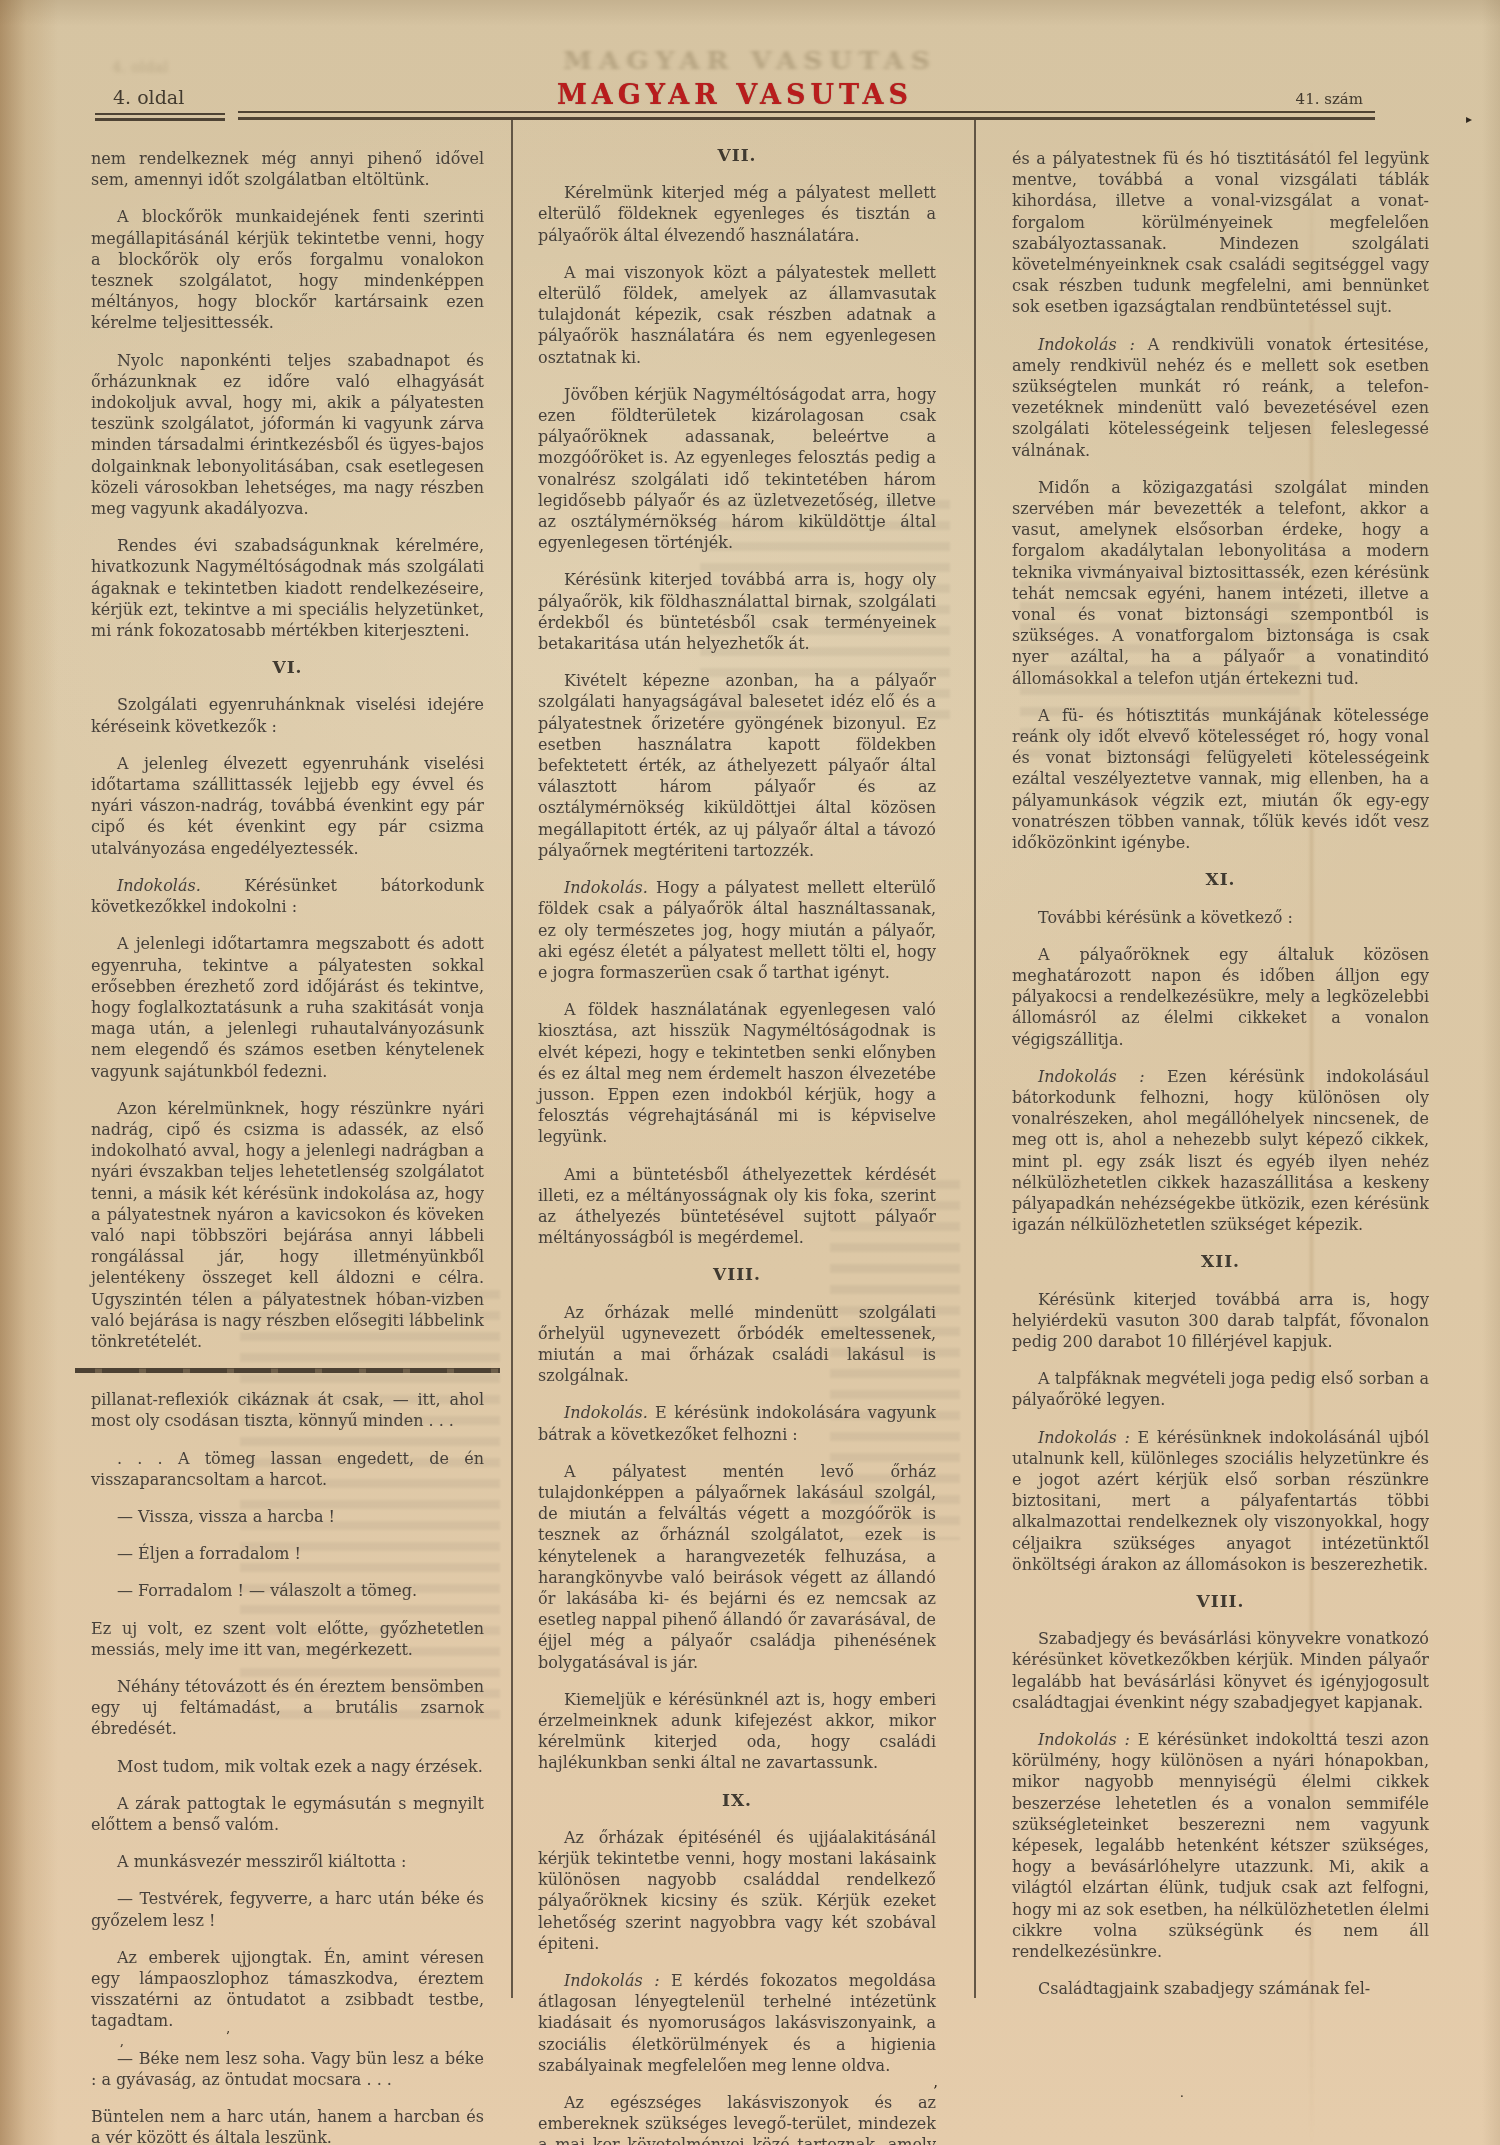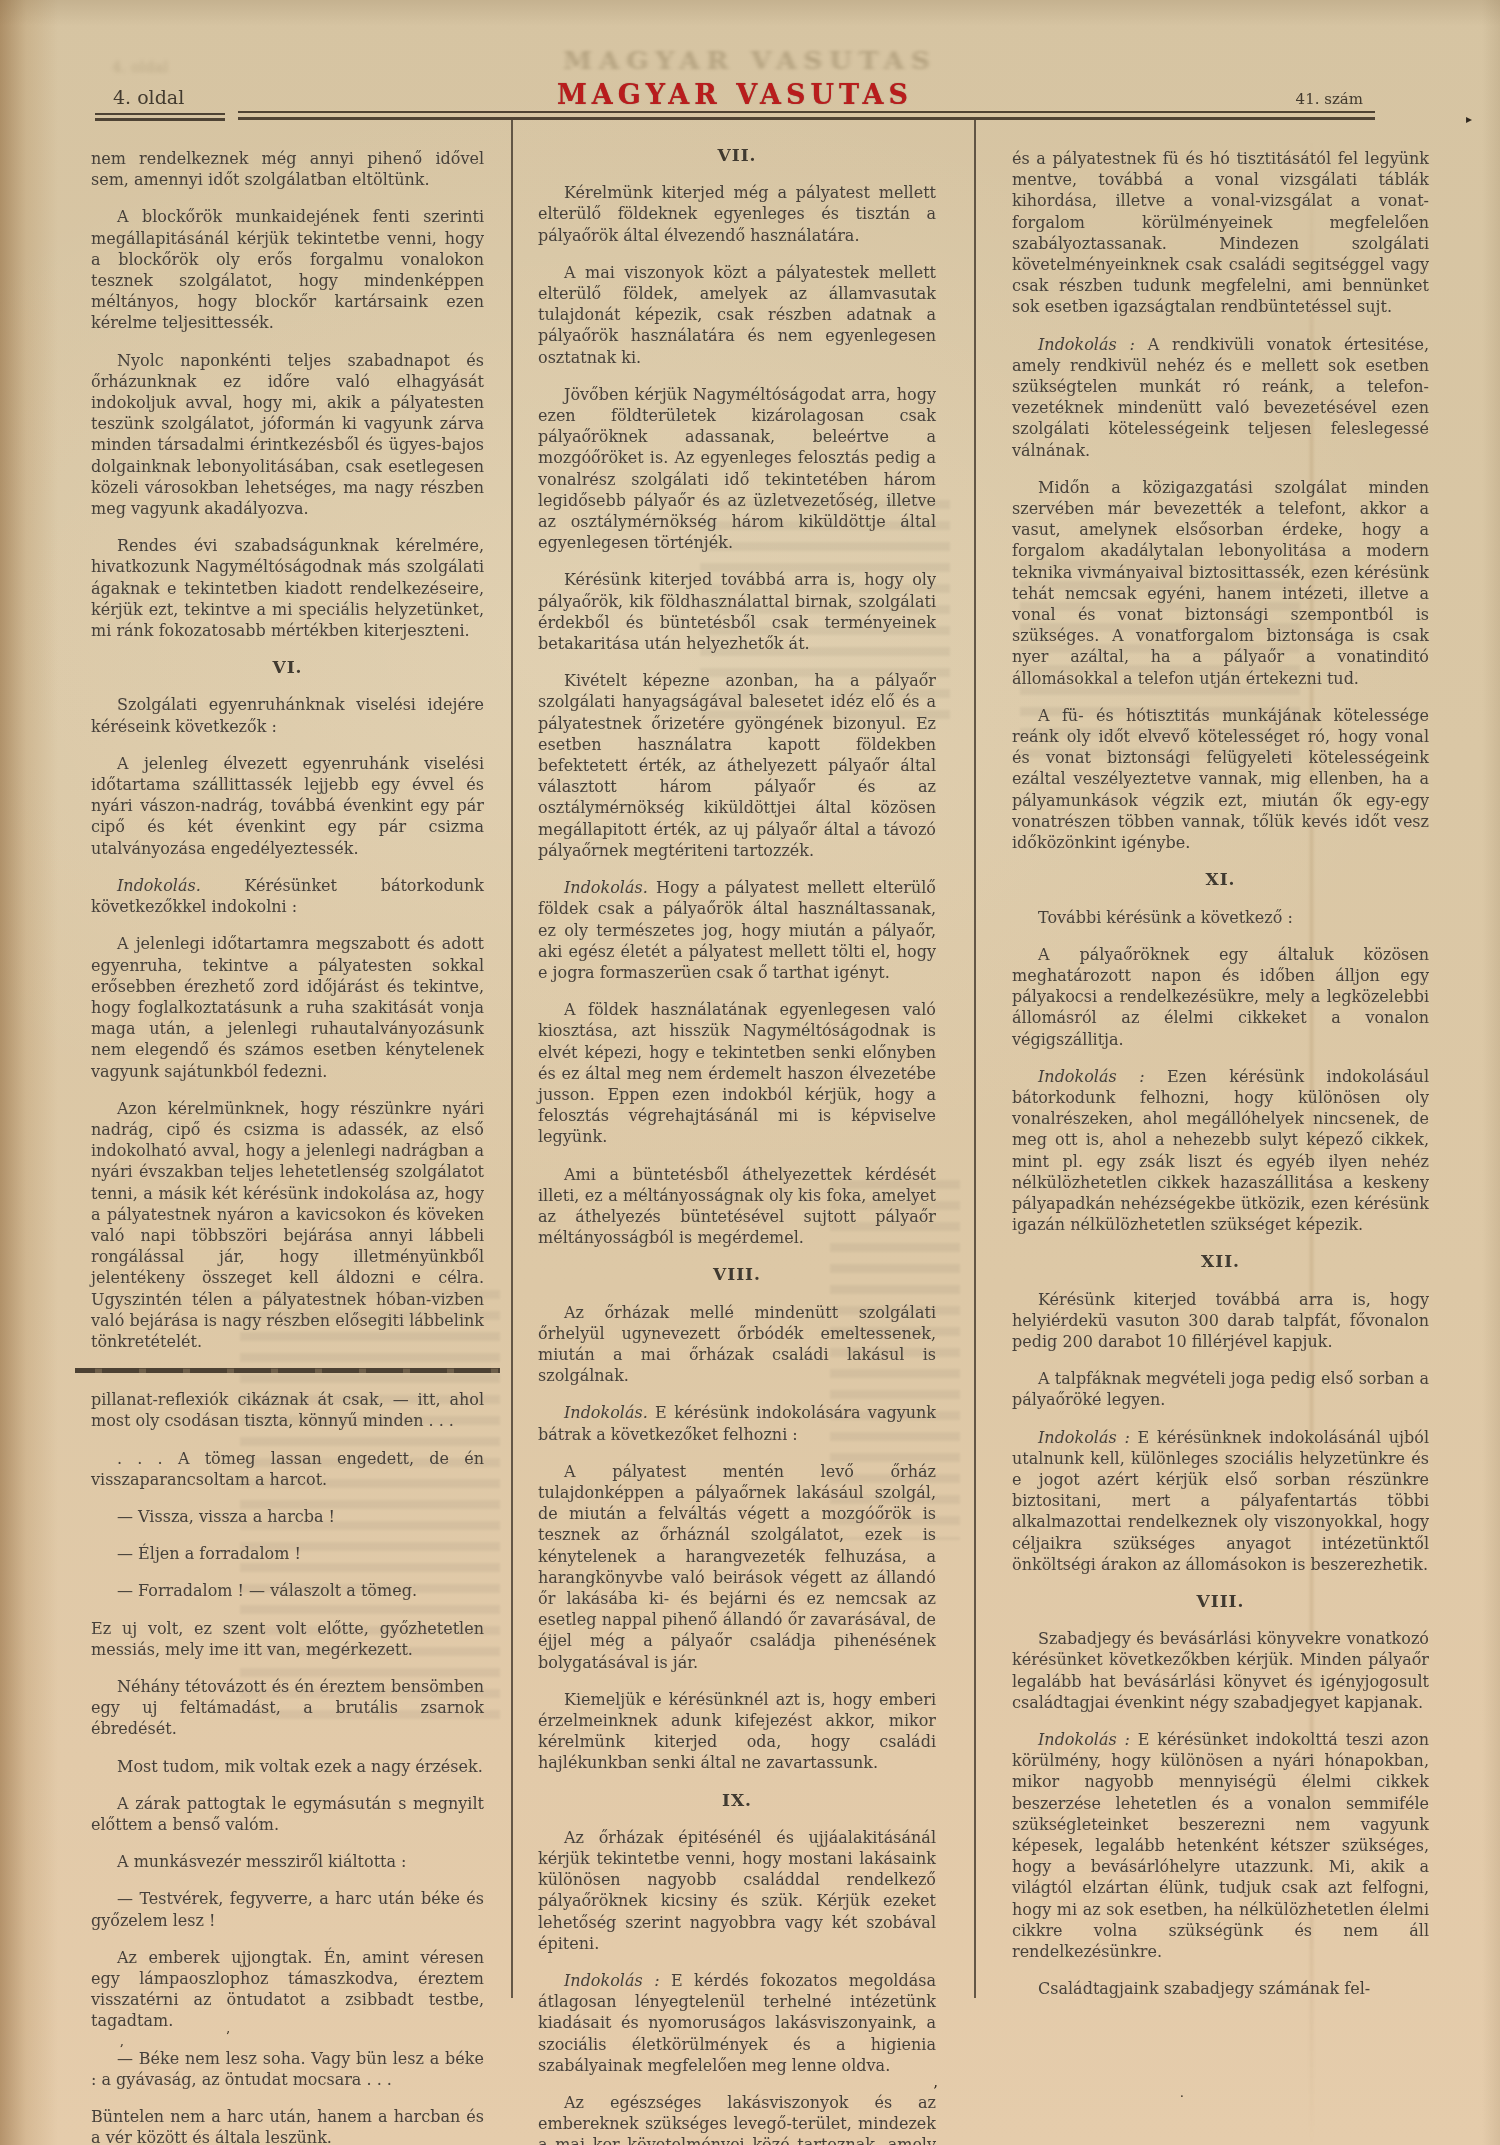--- a/index.html
+++ b/index.html
@@ -119,21 +119,21 @@
     </div>
   <div class="col col-2">
       <div class="roman">VII.</div>
       <p>Kérelmünk kiterjed még a pályatest mellett elterülő földeknek egyenleges és tisztán a pályaőrök által élvezendő használatára.</p>
       <p>A mai viszonyok közt a pályatestek mellett elterülő földek, amelyek az államvasutak tulajdonát képezik, csak részben adatnak a pályaőrök használatára és nem egyenlegesen osztatnak ki.</p>
       <p>Jövőben kérjük Nagyméltóságodat arra, hogy ezen földterületek kizárolagosan csak pályaőröknek adassanak, beleértve a mozgóőröket is. Az egyenleges felosztás pedig a vonalrész szolgálati idő tekintetében három legidősebb pályaőr és az üzletvezetőség, illetve az osztálymérnökség három kiküldöttje által egyenlegesen történjék.</p>
       <p>Kérésünk kiterjed továbbá arra is, hogy oly pályaőrök, kik földhasználattal birnak, szolgálati érdekből és büntetésből csak terményeinek betakaritása után helyezhetők át.</p>
       <p>Kivételt képezne azonban, ha a pályaőr szolgálati hanyagságával balesetet idéz elő és a pályatestnek őrizetére gyöngének bizonyul. Ez esetben használatra kapott földekben befektetett érték, az áthelyezett pályaőr által választott három pályaőr és az osztálymérnökség kiküldöttjei által közösen megállapitott érték, az uj pályaőr által a távozó pályaőrnek megtériteni tartozzék.</p>
       <p><i>Indokolás.</i> Hogy a pályatest mellett elterülő földek csak a pályaőrök által használtassanak, ez oly természetes jog, hogy miután a pályaőr, aki egész életét a pályatest mellett tölti el, hogy e jogra formaszerüen csak ő tarthat igényt.</p>
       <p>A földek használatának egyenlegesen való kiosztása, azt hisszük Nagyméltóságodnak is elvét képezi, hogy e tekintetben senki előnyben és ez által meg nem érdemelt haszon élvezetébe jusson. Eppen ezen indokból kérjük, hogy a felosztás végrehajtásánál mi is képviselve legyünk.</p>
-      <p>Ami a büntetésből áthelyezettek kérdését illeti, ez a méltányosságnak oly kis foka, amelyet az áthelyezés büntetésével sujtott pályaőr méltányosságból is megérdemel.</p>
+      <p>Ami a büntetésből áthelyezettek kérdését illeti, ez a méltányosságnak oly kis foka, szerint az áthelyezés büntetésével sujtott pályaőr méltányosságból is megérdemel.</p>
       <div class="roman">VIII.</div>
       <p>Az őrházak mellé mindenütt szolgálati őrhelyül ugynevezett őrbódék emeltessenek, miután a mai őrházak családi lakásul is szolgálnak.</p>
       <p><i>Indokolás.</i> E kérésünk indokolására vagyunk bátrak a következőket felhozni :</p>
       <p>A pályatest mentén levő őrház tulajdonképpen a pályaőrnek lakásául szolgál, de miután a felváltás végett a mozgóőrök is tesznek az őrháznál szolgálatot, ezek is kénytelenek a harangvezeték felhuzása, a harangkönyvbe való beirások végett az állandó őr lakásába ki- és bejárni és ez nemcsak az esetleg nappal pihenő állandó őr zavarásával, de éjjel még a pályaőr családja pihenésének bolygatásával is jár.</p>
       <p>Kiemeljük e kérésünknél azt is, hogy emberi érzelmeinknek adunk kifejezést akkor, mikor kérelmünk kiterjed oda, hogy családi hajlékunkban senki által ne zavartassunk.</p>
       <div class="roman">IX.</div>
       <p>Az őrházak épitésénél és ujjáalakitásánál kérjük tekintetbe venni, hogy mostani lakásaink különösen nagyobb családdal rendelkező pályaőröknek kicsiny és szük. Kérjük ezeket lehetőség szerint nagyobbra vagy két szobával épiteni.</p>
       <p><i>Indokolás :</i> E kérdés fokozatos megoldása átlagosan lényegtelenül terhelné intézetünk kiadásait és nyomoruságos lakásviszonyaink, a szociális életkörülmények és a higienia szabályainak megfelelően meg lenne oldva.</p>
       <p>Az egészséges lakásviszonyok és az embereknek szükséges levegő-terület, mindezek a mai kor követelményei közé tartoznak, amely elől az államvasutak, mint modern intézmény nem térhet ki.</p>
       <div class="roman">X.</div>

